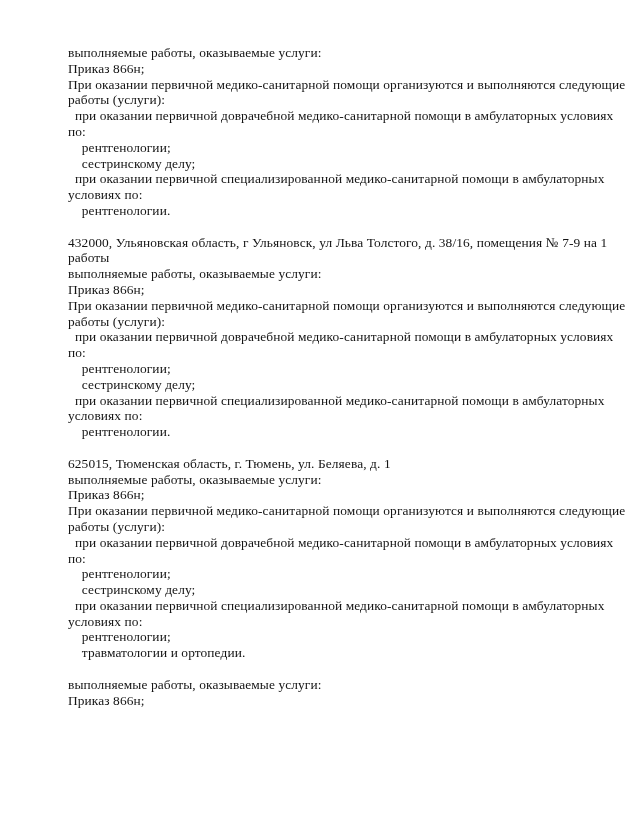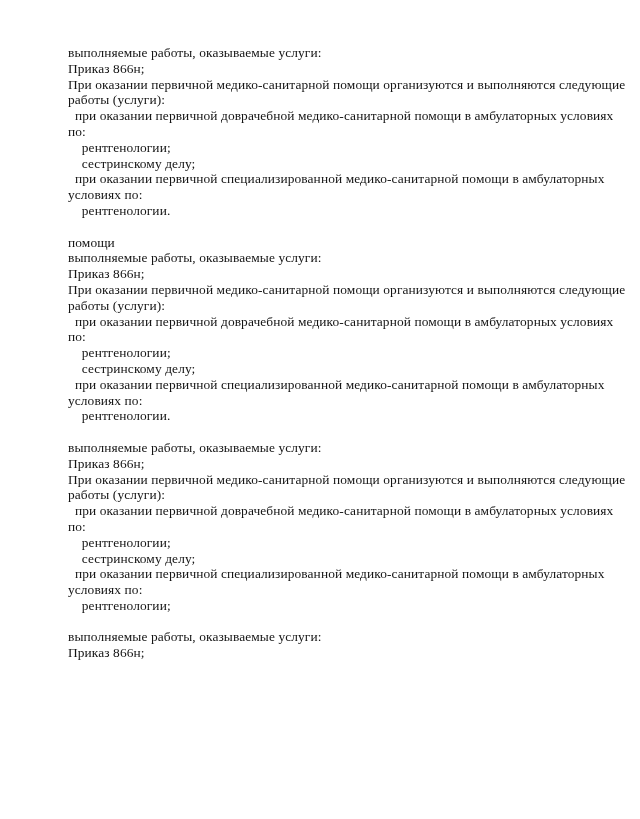--- a/index.html
+++ b/index.html
@@ -43,44 +43,47 @@
         <div class="line">работы (услуги):</div>
         <div class="line">  при оказании первичной доврачебной медико-санитарной помощи в амбулаторных условиях</div>
         <div class="line">по:</div>
         <div class="line">    рентгенологии;</div>
         <div class="line">    сестринскому делу;</div>
         <div class="line">  при оказании первичной специализированной медико-санитарной помощи в амбулаторных</div>
         <div class="line">условиях по:</div>
         <div class="line">    рентгенологии.</div>
       </section>
       <section class="doc-section">
-        <div class="line">помощи</div>
+        <div class="line">432000, Ульяновская область, г Ульяновск, ул Льва Толстого, д. 38/16, помещения № 7-9 на 1</div>
+        <div class="line">работы</div>
         <div class="line">выполняемые работы, оказываемые услуги:</div>
         <div class="line">Приказ 866н;</div>
         <div class="line">При оказании первичной медико-санитарной помощи организуются и выполняются следующие</div>
         <div class="line">работы (услуги):</div>
         <div class="line">  при оказании первичной доврачебной медико-санитарной помощи в амбулаторных условиях</div>
         <div class="line">по:</div>
         <div class="line">    рентгенологии;</div>
         <div class="line">    сестринскому делу;</div>
         <div class="line">  при оказании первичной специализированной медико-санитарной помощи в амбулаторных</div>
         <div class="line">условиях по:</div>
         <div class="line">    рентгенологии.</div>
       </section>
       <section class="doc-section">
+        <div class="line">625015, Тюменская область, г. Тюмень, ул. Беляева, д. 1</div>
         <div class="line">выполняемые работы, оказываемые услуги:</div>
         <div class="line">Приказ 866н;</div>
         <div class="line">При оказании первичной медико-санитарной помощи организуются и выполняются следующие</div>
         <div class="line">работы (услуги):</div>
         <div class="line">  при оказании первичной доврачебной медико-санитарной помощи в амбулаторных условиях</div>
         <div class="line">по:</div>
         <div class="line">    рентгенологии;</div>
         <div class="line">    сестринскому делу;</div>
         <div class="line">  при оказании первичной специализированной медико-санитарной помощи в амбулаторных</div>
         <div class="line">условиях по:</div>
         <div class="line">    рентгенологии;</div>
+        <div class="line">    травматологии и ортопедии.</div>
       </section>
       <section class="doc-section">
         <div class="line">выполняемые работы, оказываемые услуги:</div>
         <div class="line">Приказ 866н;</div>
       </section>
     </main>
 </div>
 
 </body></html>

